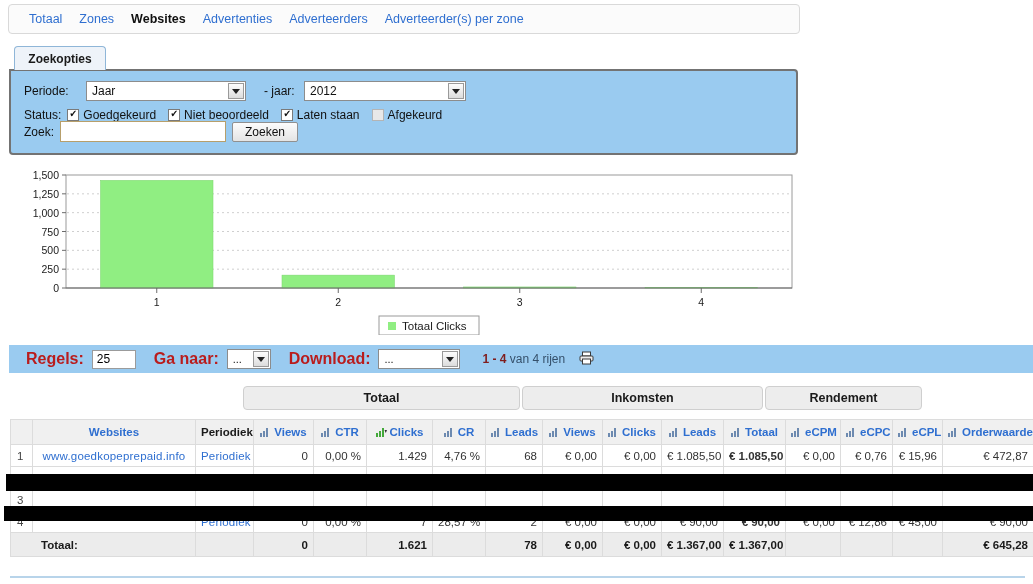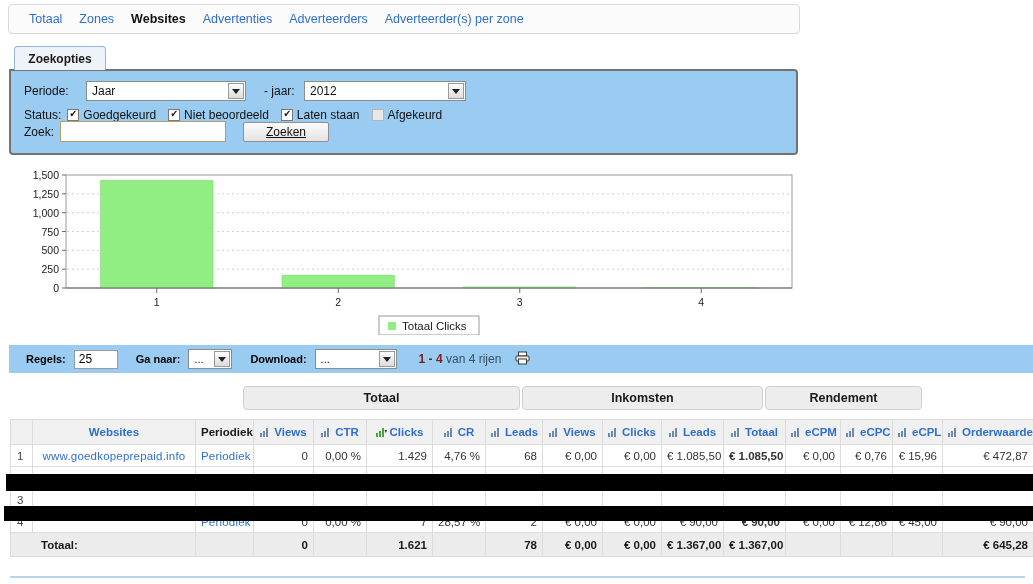--- a/index.html
+++ b/index.html
@@ -86,44 +86,44 @@
   .chk span { transform: translateY(-1px) scaleX(0.9); }
 
   #zoek-input {
     width: 166px; height: 21px;
     border: 1px solid #b79f6b;
     background: #fff; outline: none;
     font-size: 12px; padding: 0 3px;
     font-family: "Liberation Sans", sans-serif;
   }
   #zoeken-button {
-    height: 20px; padding: 0 22px; margin-left: 17px;
+    height: 20px; padding: 0 12px; margin-left: 6px;
     background: linear-gradient(#fcfcfc,#e4e4e4);
     border: 1px solid #909090; border-radius: 2px;
     font-size: 12px; font-family: "Liberation Sans", sans-serif;
-    color: #111; cursor: pointer; text-decoration: underline;
+    color: #111; cursor: pointer;
   }
 
   
   #chart-area {
     position: absolute; left: 9px; top: 165px;
     width: 789px; height: 170px;
     background: #fff;
   }
   #chart-svg { display: block; }
 
   
   #toolbar {
     position: absolute; left: 9px; top: 345px;
     width: 1024px; height: 28px;
     background: #9acbf0;
     display: flex; align-items: center;
     padding-left: 17px; gap: 8px;
   }
-  #toolbar .tlabel { font-size: 11px; font-weight: bold; color: #000000; }
+  #toolbar .tlabel { font-size: 16px; font-weight: bold; color: #b91c1c; }
   #regels-input {
     width: 44px; height: 19px; border: 1px solid #9b9b9b;
     background: #fff; font-size: 12px; padding: 0 4px;
     font-family: "Liberation Sans", sans-serif;
   }
   .rowinfo { font-size: 12px; color: #35506b; }
   .rowinfo b { color: #7f1d1d; }
   #print-icon { margin-left: 6px; cursor: pointer; display:inline-block; }
 
   

